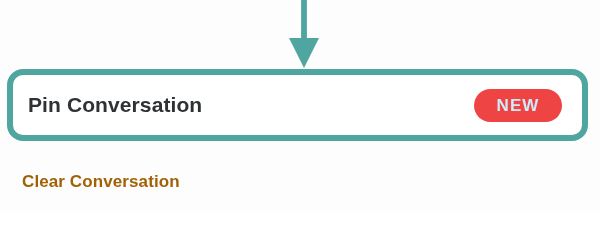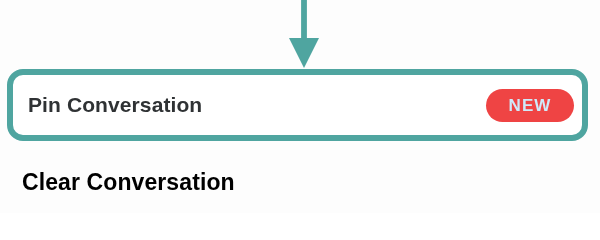--- a/index.html
+++ b/index.html
@@ -45,35 +45,35 @@
     font-size: 21px;
     color: #2f3234;
   }
 
   #row-clear-conversation {
     top: 158px;
     height: 48px;
     padding-left: 22px;
   }
   #row-clear-conversation .row-label {
-    font-size: 23px;
-    color: #000000;
+    font-size: 17px;
+    color: #a16207;
   }
 
   
   #row-pin-conversation {
     top: 69px;
     left: 7px;
     width: 581px;
     height: 72px;
     border: 6px solid #4fa5a0;
     border-radius: 16px;
     background: #ffffff;
     padding-left: 15px;
-    padding-right: 8px;
+    padding-right: 20px;
     display: flex;
     align-items: center;
     justify-content: space-between;
   }
   #row-pin-conversation .row-label {
     font-size: 21px;
     color: #2f3234;
   }
 
   

